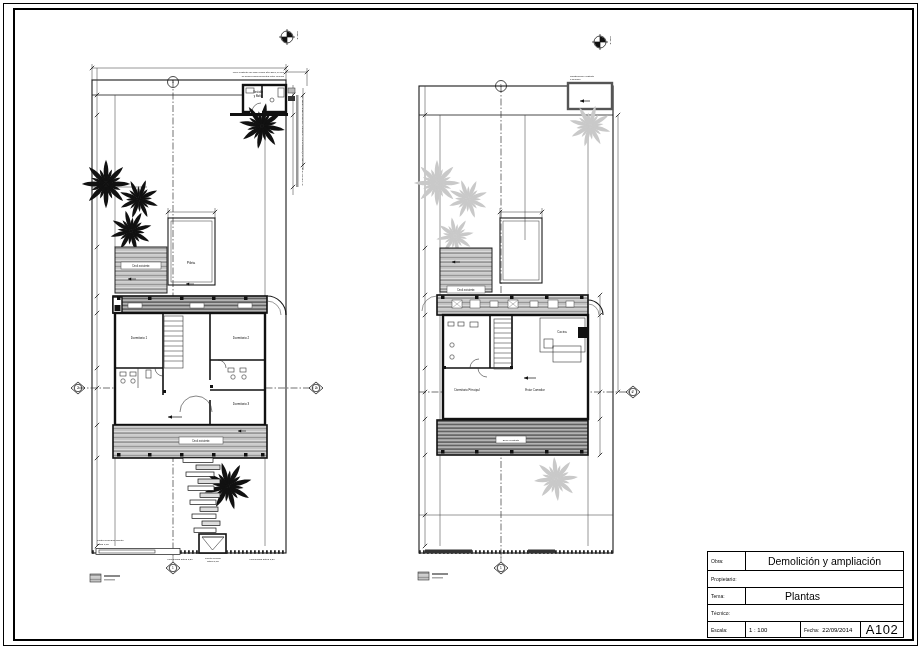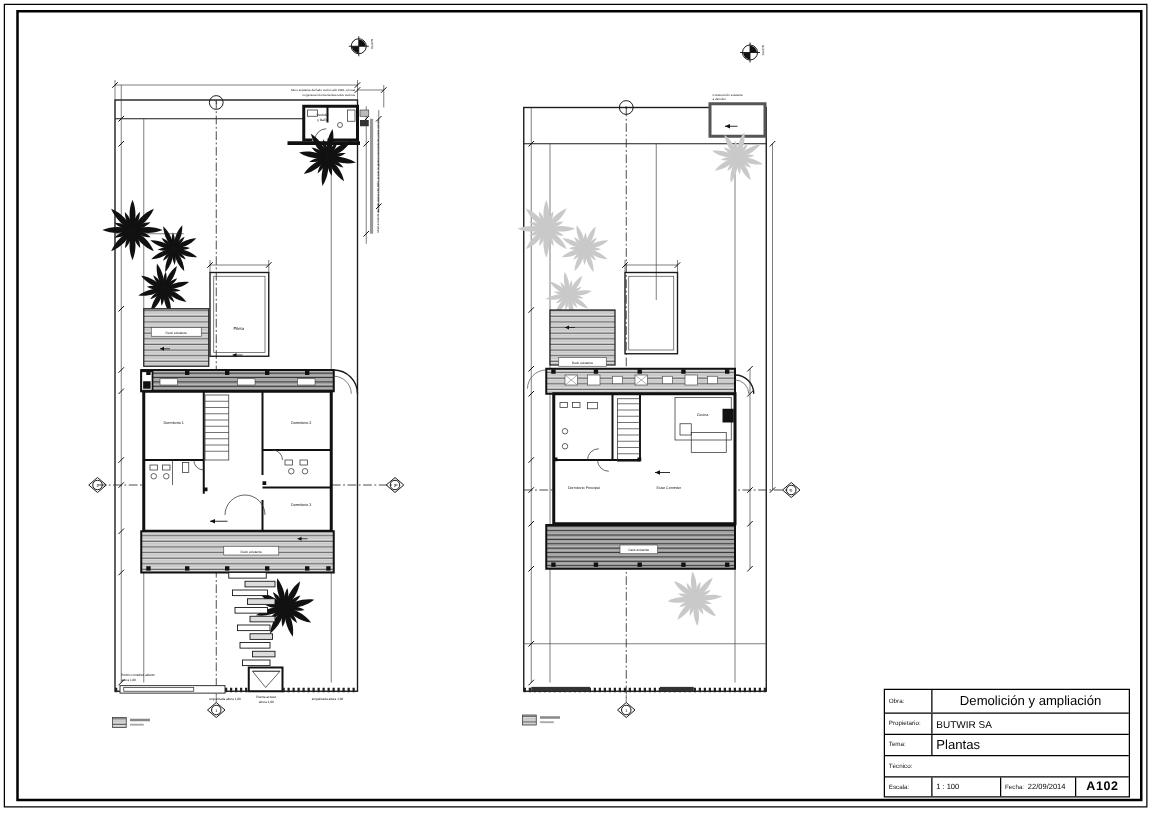--- a/index.html
+++ b/index.html
@@ -24,21 +24,21 @@
           display:grid;grid-template-rows:19px 17px 17px 17px 1fr;}
   .tbrow{display:grid;grid-template-columns:38px 1fr;border-bottom:1px solid #000;}
   .tbrow:last-child{border-bottom:none;grid-template-columns:38px 55px 60px 1fr;}
   .tbcell{border-right:1px solid #000;display:flex;align-items:center;padding:0 3px;
           overflow:hidden;white-space:nowrap;}
   .tbcell:last-child{border-right:none;}
   .tlab{font-size:5px;color:#111;}
   .tval-big{font-size:10.5px;justify-content:center;}
   .tval-med{font-size:8px;}
   .tval-sm{font-size:6px;}
-  .tnum{font-size:10px;justify-content:center;letter-spacing:0.5px;font-weight:bold;}
+  .tnum{font-size:13px;justify-content:center;letter-spacing:0.5px;}
 </style>
 </head>
 <body>
 
 <div id="sheet">
   <div class="frame-outer"></div>
   <div class="frame-inner"></div>
 
   <svg width="921" height="650" viewBox="0 0 921 650">
     <defs>
@@ -493,25 +493,24 @@
     </g>
   </svg>
 
   <div id="tblock">
     <div class="tbrow">
       <div class="tbcell tlab">Obra:</div>
       <div class="tbcell tval-big">Demolición y ampliación</div>
     </div>
     <div class="tbrow">
       <div class="tbcell tlab">Propietario:</div>
-      <div class="tbcell tval-med">BUTWIR SA</div>
     </div>
     <div class="tbrow">
       <div class="tbcell tlab">Tema:</div>
-      <div class="tbcell" style="font-size:10.5px;">Plantas</div>
+      <div class="tbcell" style="font-size:10.5px;margin-left:36px;">Plantas</div>
     </div>
     <div class="tbrow">
       <div class="tbcell tlab">Técnico:</div>
     </div>
     <div class="tbrow">
       <div class="tbcell tlab">Escala:</div>
       <div class="tbcell tval-sm">1 : 100</div>
       <div class="tbcell tval-sm">
         <span class="tlab" style="margin-right:3px;">Fecha:</span>
         <span>22/09/2014</span>

